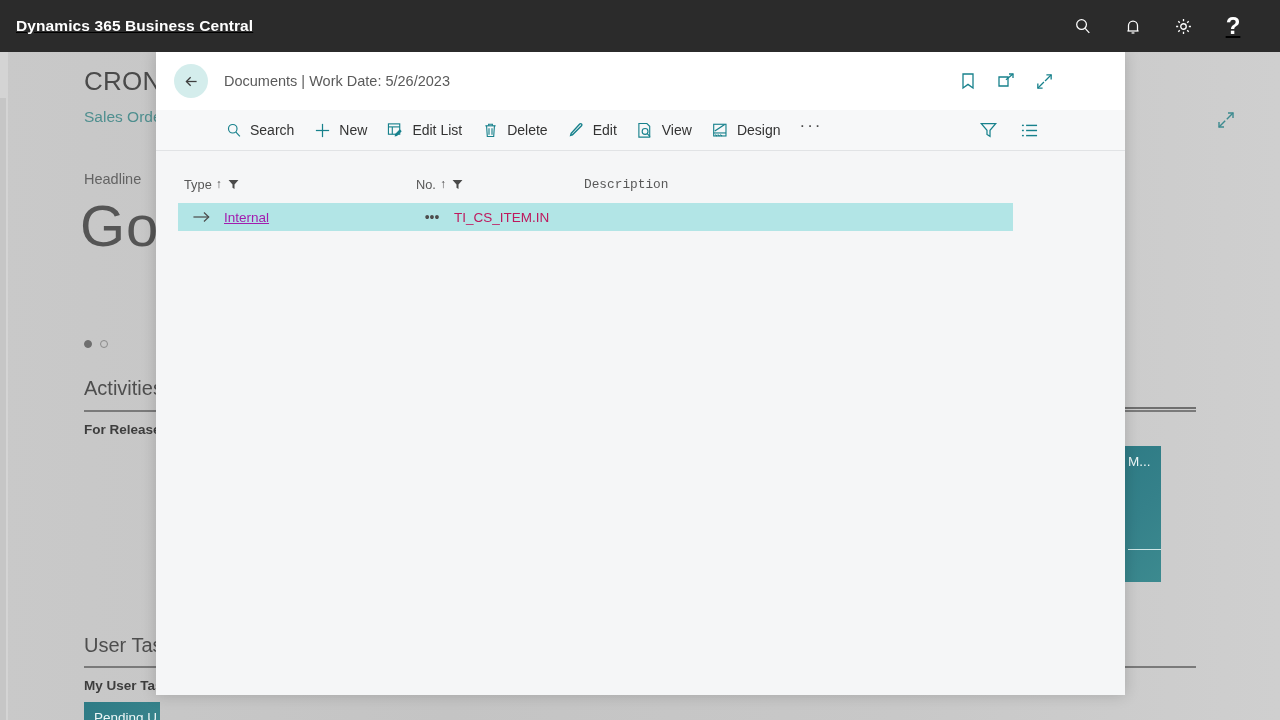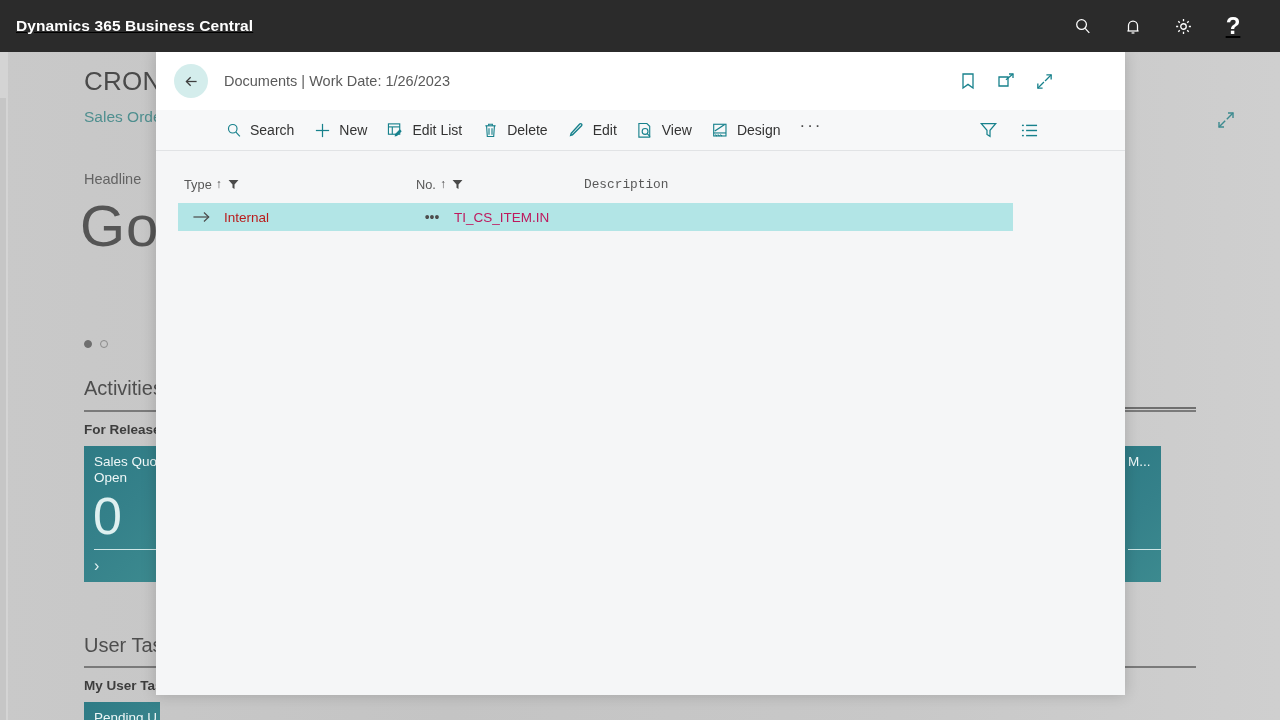--- a/index.html
+++ b/index.html
@@ -245,21 +245,22 @@
     background: #b2e5e6;
   }
   .row-arrow {
     width: 46px;
     display: flex; align-items: center; justify-content: center;
     color: #4d4d4d;
   }
   .cell-type {
     width: 186px;
     font-size: 13.5px;
-    color: #b91c1c;
+    color: #a21caf;
+    text-decoration: underline;
     white-space: nowrap;
   }
   .row-dots {
     width: 44px;
     display: flex; align-items: center; justify-content: center;
     color: #4d4d4d;
     font-size: 14px;
     line-height: 4px;
     letter-spacing: 0;
   }
@@ -288,27 +289,20 @@
 
     <div class="bg-dots">
       <span class="bg-dot filled"></span>
       <span class="bg-dot"></span>
     </div>
 
     <div class="bg-section" style="left:84px; top:325px;">Activities</div>
     <div class="bg-rule" style="left:84px; top:358px; width:1112px;"></div>
     <div class="bg-sublabel" style="left:84px; top:370px;">For Release</div>
 
-    <div class="bg-tile" style="left:84px; top:394px; width:76px; height:136px;">
-      <div class="bg-tile-title">Sales Quo
-Open</div>
-      <div class="bg-tile-num">0</div>
-      <div class="bg-tile-rule"></div>
-      <div class="bg-tile-chev">›</div>
-    </div>
 
     <div class="bg-section" style="left:84px; top:582px;">User Task</div>
     <div class="bg-rule" style="left:84px; top:614px; width:1112px;"></div>
     <div class="bg-sublabel" style="left:84px; top:626px;">My User Tas</div>
 
     <div class="bg-tile" style="left:84px; top:650px; width:76px; height:60px;">
       <div class="bg-tile-title">Pending U</div>
     </div>
 
     <div class="bg-tile" style="left:1118px; top:394px; width:43px; height:136px;">
@@ -330,21 +324,21 @@
 
   <div class="dialog">
 
     <div class="dialog-header">
       <div class="back-btn">
         <svg width="17" height="17" viewBox="0 0 20 20" fill="none" stroke="currentColor" stroke-width="1.5">
           <path d="M16 10H4"></path>
             <path d="M9 5l-5 5 5 5"></path>
         </svg>
       </div>
-      <div class="dialog-title">Documents | Work Date: 1/26/2023</div>
+      <div class="dialog-title">Documents | Work Date: 5/26/2023</div>
       <div class="dialog-header-spacer"></div>
       <div class="hdr-icons">
         <div class="hdr-icon">
           <svg width="16" height="18" viewBox="0 0 16 18" fill="none" stroke="currentColor" stroke-width="1.3">
             <path d="M3 2h10v14l-5-3.6L3 16V2z"></path>
           </svg>
         </div>
         <div class="hdr-icon">
           <svg width="19" height="18" viewBox="0 0 19 18" fill="none" stroke="currentColor" stroke-width="1.3">
             <path d="M2 5h9v9H2z"></path>

